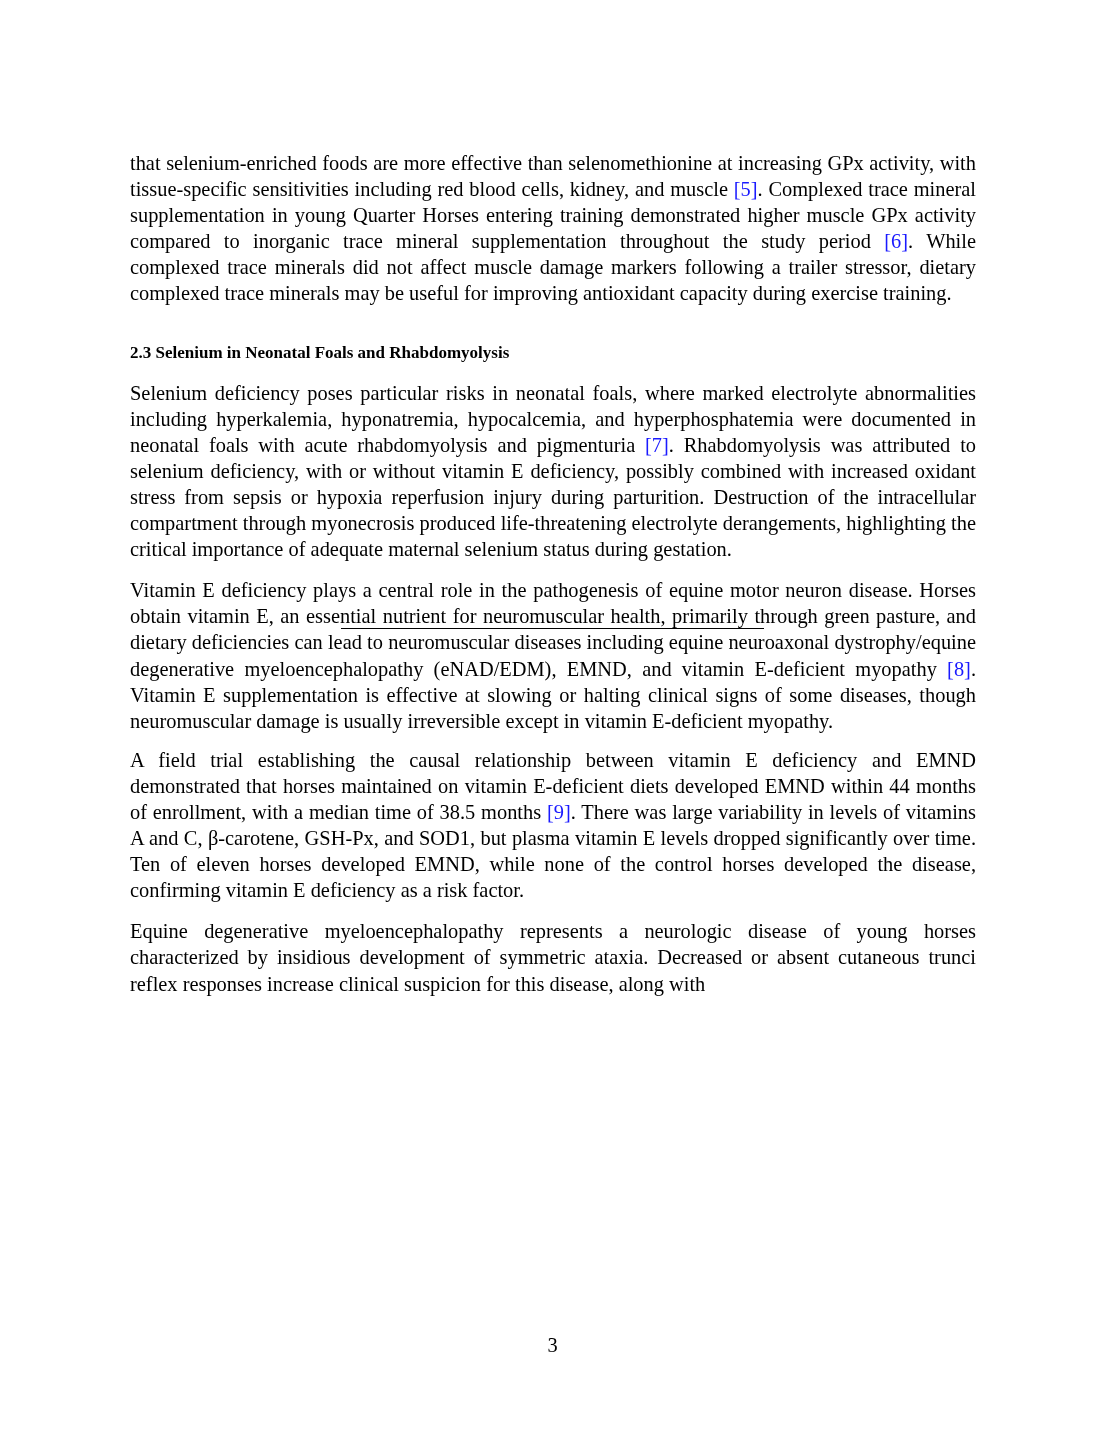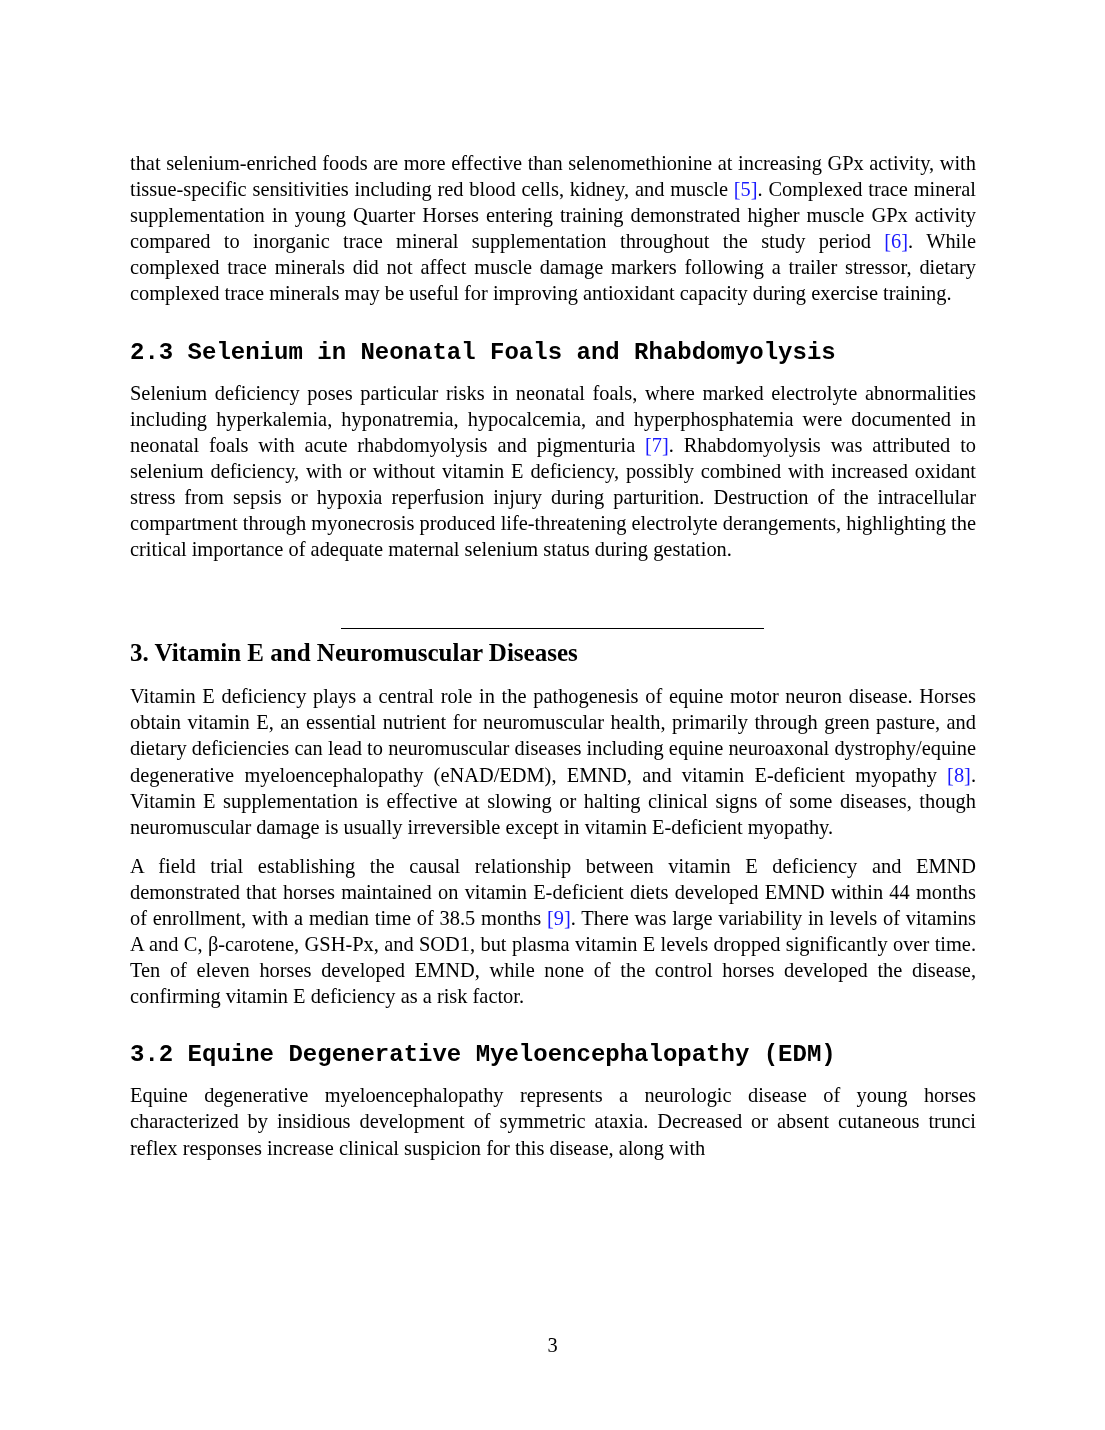--- a/index.html
+++ b/index.html
@@ -5,22 +5,22 @@
   html, body { margin: 0; padding: 0; background: #ffffff; }
   body { width: 1105px; height: 1430px; position: relative; overflow: hidden; }
   .page {
     position: absolute; left: 130px; top: 130px; width: 846px;
     font-family: "Liberation Serif", "DejaVu Serif", serif;
     color: #000; font-size: 20.4px; line-height: 26.1px; margin-top: 20px;
   }
   p { margin: 0; text-align: justify; hyphens: manual; }
   .gap-s { margin-top: 13px; }
   h3 {
-    font-family: Liberation Mono, monospace;
-    font-weight: bold; font-size: 24px; line-height: 24px; margin: 0;
+    font-family: Liberation Serif, serif;
+    font-weight: bold; font-size: 17px; line-height: 24px; margin: 0;
   }
   h2 {
     font-family: "Liberation Serif", "DejaVu Serif", serif;
     font-weight: bold; font-size: 25px; line-height: 30px; margin: 0;
   }
   .cite { color: #1a1aff; }
   .rule {
     position: absolute; left: 341px; top: 628px; width: 423px; height: 0;
     border-top: 1.2px solid #000;
   }
@@ -37,32 +37,30 @@
   <p style="margin-top:0;">
     <span>that selenium-enriched foods are more effective than selenomethionine at increasing GPx activity, with tissue-specific sensitivities including red blood cells, kidney, and muscle </span><span class="cite">[5]</span><span>. Complexed trace mineral supplementation in young Quarter Horses entering train­ing demonstrated higher muscle GPx activity compared to inorganic trace mineral supple­mentation throughout the study period </span><span class="cite">[6]</span><span>. While complexed trace minerals did not affect muscle damage markers following a trailer stressor, dietary complexed trace minerals may be useful for improving antioxidant capacity during exercise training.</span>
   </p>
 
   <h3 style="margin-top:34px;">2.3 Selenium in Neonatal Foals and Rhabdomyolysis</h3>
 
   <p style="margin-top:15px;">
     <span>Selenium deficiency poses particular risks in neonatal foals, where marked electrolyte abnormalities including hyperkalemia, hyponatremia, hypocalcemia, and hyperphos­phatemia were documented in neonatal foals with acute rhabdomyolysis and pigmenturia </span><span class="cite">[7]</span><span>. Rhabdomyolysis was attributed to selenium deficiency, with or without vitamin E deficiency, possibly combined with increased oxidant stress from sepsis or hypoxia reperfusion injury during parturition. Destruction of the intracellular compartment through myonecrosis produced life-threatening electrolyte derangements, highlighting the critical importance of adequate maternal selenium status during gestation.</span>
   </p>
 
-  <h2 style="margin-top:76px;">3. Vitamin E and Neuromuscular Diseases</h2>
 
 
   <p style="margin-top:15px;">
     <span>Vitamin E deficiency plays a central role in the pathogenesis of equine motor neuron disease. Horses obtain vitamin E, an essential nutrient for neuromuscular health, pri­marily through green pasture, and dietary deficiencies can lead to neuromuscular dis­eases including equine neuroaxonal dystrophy/equine degenerative myeloencephalopa­thy (eNAD/EDM), EMND, and vitamin E-deficient myopathy </span><span class="cite">[8]</span><span>. Vitamin E supplemen­tation is effective at slowing or halting clinical signs of some diseases, though neuromus­cular damage is usually irreversible except in vitamin E-deficient myopathy.</span>
   </p>
 
   <p class="gap-s">
     <span>A field trial establishing the causal relationship between vitamin E deficiency and EMND demonstrated that horses maintained on vitamin E-deficient diets developed EMND within 44 months of enrollment, with a median time of 38.5 months </span><span class="cite">[9]</span><span>. There was large variability in levels of vitamins A and C, β-carotene, GSH-Px, and SOD1, but plasma vitamin E levels dropped significantly over time. Ten of eleven horses developed EMND, while none of the control horses developed the disease, confirming vitamin E deficiency as a risk factor.</span>
   </p>
 
-  <h3 style="margin-top:34px;">3.2 Equine Degenerative Myeloencephalopathy (EDM)</h3>
 
   <p style="margin-top:15px;font-family:Liberation Serif, serif;">
     <span>Equine degenerative myeloencephalopathy represents a neurologic disease of young horses characterized by insidious development of symmetric ataxia. Decreased or absent cutaneous trunci reflex responses increase clinical suspicion for this disease, along with</span>
   </p>
 </div>
 
 <div class="rule"></div>
 
 <div class="pagenum">3</div>
 

